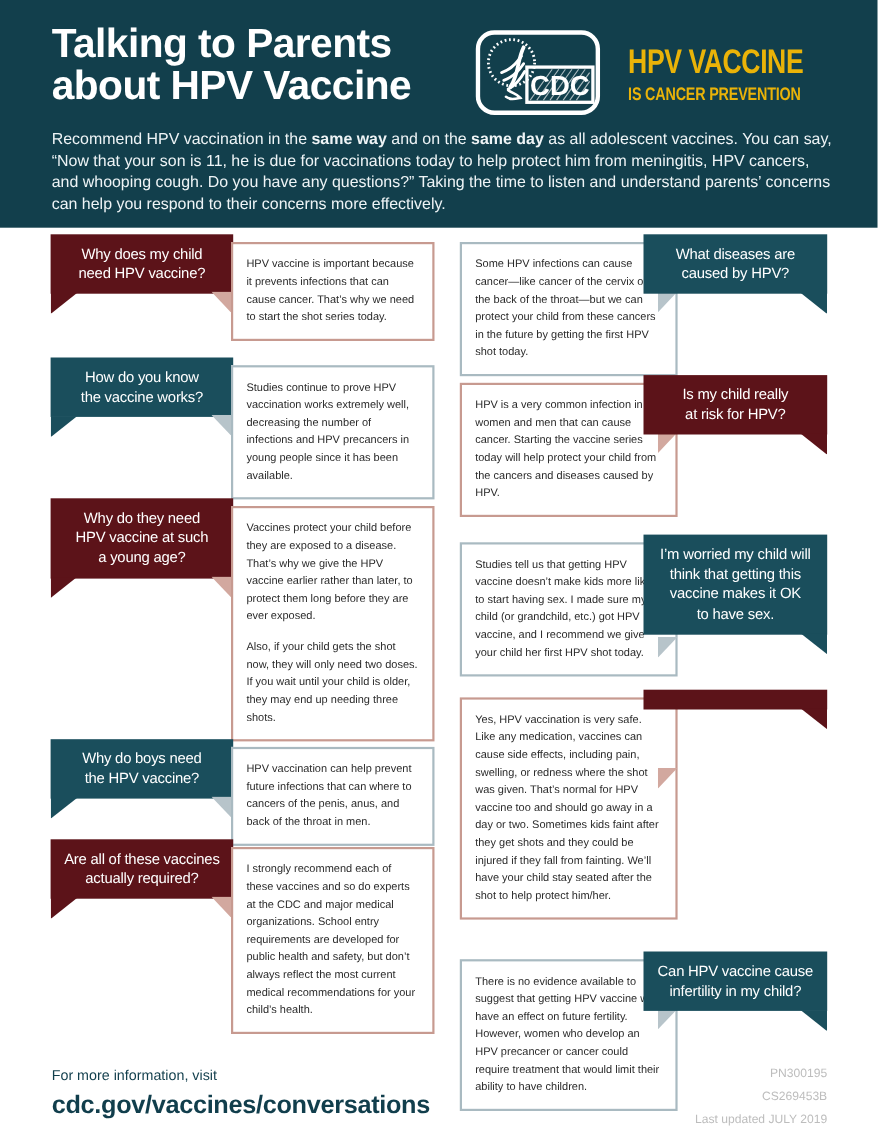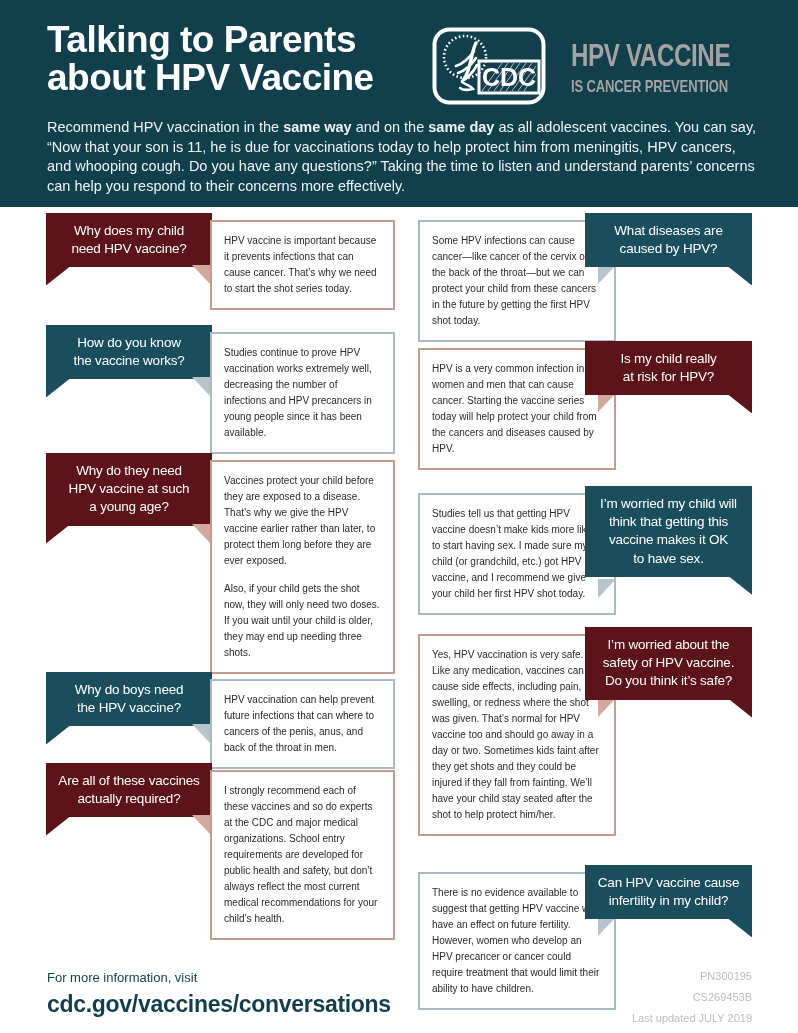--- a/index.html
+++ b/index.html
@@ -4,21 +4,21 @@
 <style>
   html,body{margin:0;padding:0;}
   body{width:798px;height:1033px;background:#ffffff;font-family:"Liberation Sans",sans-serif;}
   .page{position:relative;width:798px;height:1033px;overflow:hidden;background:#ffffff;}
 
   
   .header{position:absolute;left:0;top:0;width:798px;height:207px;background:#123F4C;}
   .title{position:absolute;left:47px;top:21px;color:#ffffff;font-size:37px;font-weight:bold;
          line-height:38px;white-space:pre-line;letter-spacing:-0.5px;}
   .logo{position:absolute;left:432px;top:27px;}
-  .brand{position:absolute;left:571px;top:38px;color:#a3a3a3;}
+  .brand{position:absolute;left:571px;top:38px;color:#eab308;}
   .brand-1{font-size:31px;font-weight:bold;letter-spacing:-0.5px;transform:scaleX(0.78);transform-origin:0 0;white-space:nowrap;}
   .brand-2{margin-top:3px;font-size:16.5px;font-weight:bold;letter-spacing:-0.2px;transform:scaleX(0.79);transform-origin:0 0;white-space:nowrap;}
   .intro{position:absolute;left:47px;top:118px;width:714px;color:#eef4f6;font-size:14.5px;line-height:19.5px;}
   .intro b{font-weight:bold;}
 
   
   .row{position:absolute;}
   .row-l{left:46px;width:340px;}
   .row-r{left:406px;width:347px;}
 
@@ -173,23 +173,21 @@
 think that getting this
 vaccine makes it OK
 to have sex.</span><span class="qtail"></span></div>
   </div>
 
   <div class="row row-r" style="top:627px">
     <div class="a rose">
         <span class="atail rose-t t3"></span>
         <p>Yes, HPV vaccination is very safe. Like any medication, vaccines can cause side effects, including pain, swelling, or redness where the shot was given. That’s normal for HPV vaccine too and should go away in a day or two. Sometimes kids faint after they get shots and they could be injured if they fall from fainting. We’ll have your child stay seated after the shot to help protect him/her.</p>
       </div>
-    <div class="q maroon"><span>I’m worried about the
-safety of HPV vaccine.
-Do you think it’s safe?</span><span class="qtail"></span></div>
+    <div class="q maroon"><span class="qtail"></span></div>
   </div>
 
   <div class="row row-r" style="top:865px">
     <div class="a slate">
         <span class="atail slate-t"></span>
         <p>There is no evidence available to suggest that getting HPV vaccine will have an effect on future fertility. However, women who develop an HPV precancer or cancer could require treatment that would limit their ability to have children.</p>
       </div>
     <div class="q teal"><span>Can HPV vaccine cause
 infertility in my child?</span><span class="qtail"></span></div>
   </div>

